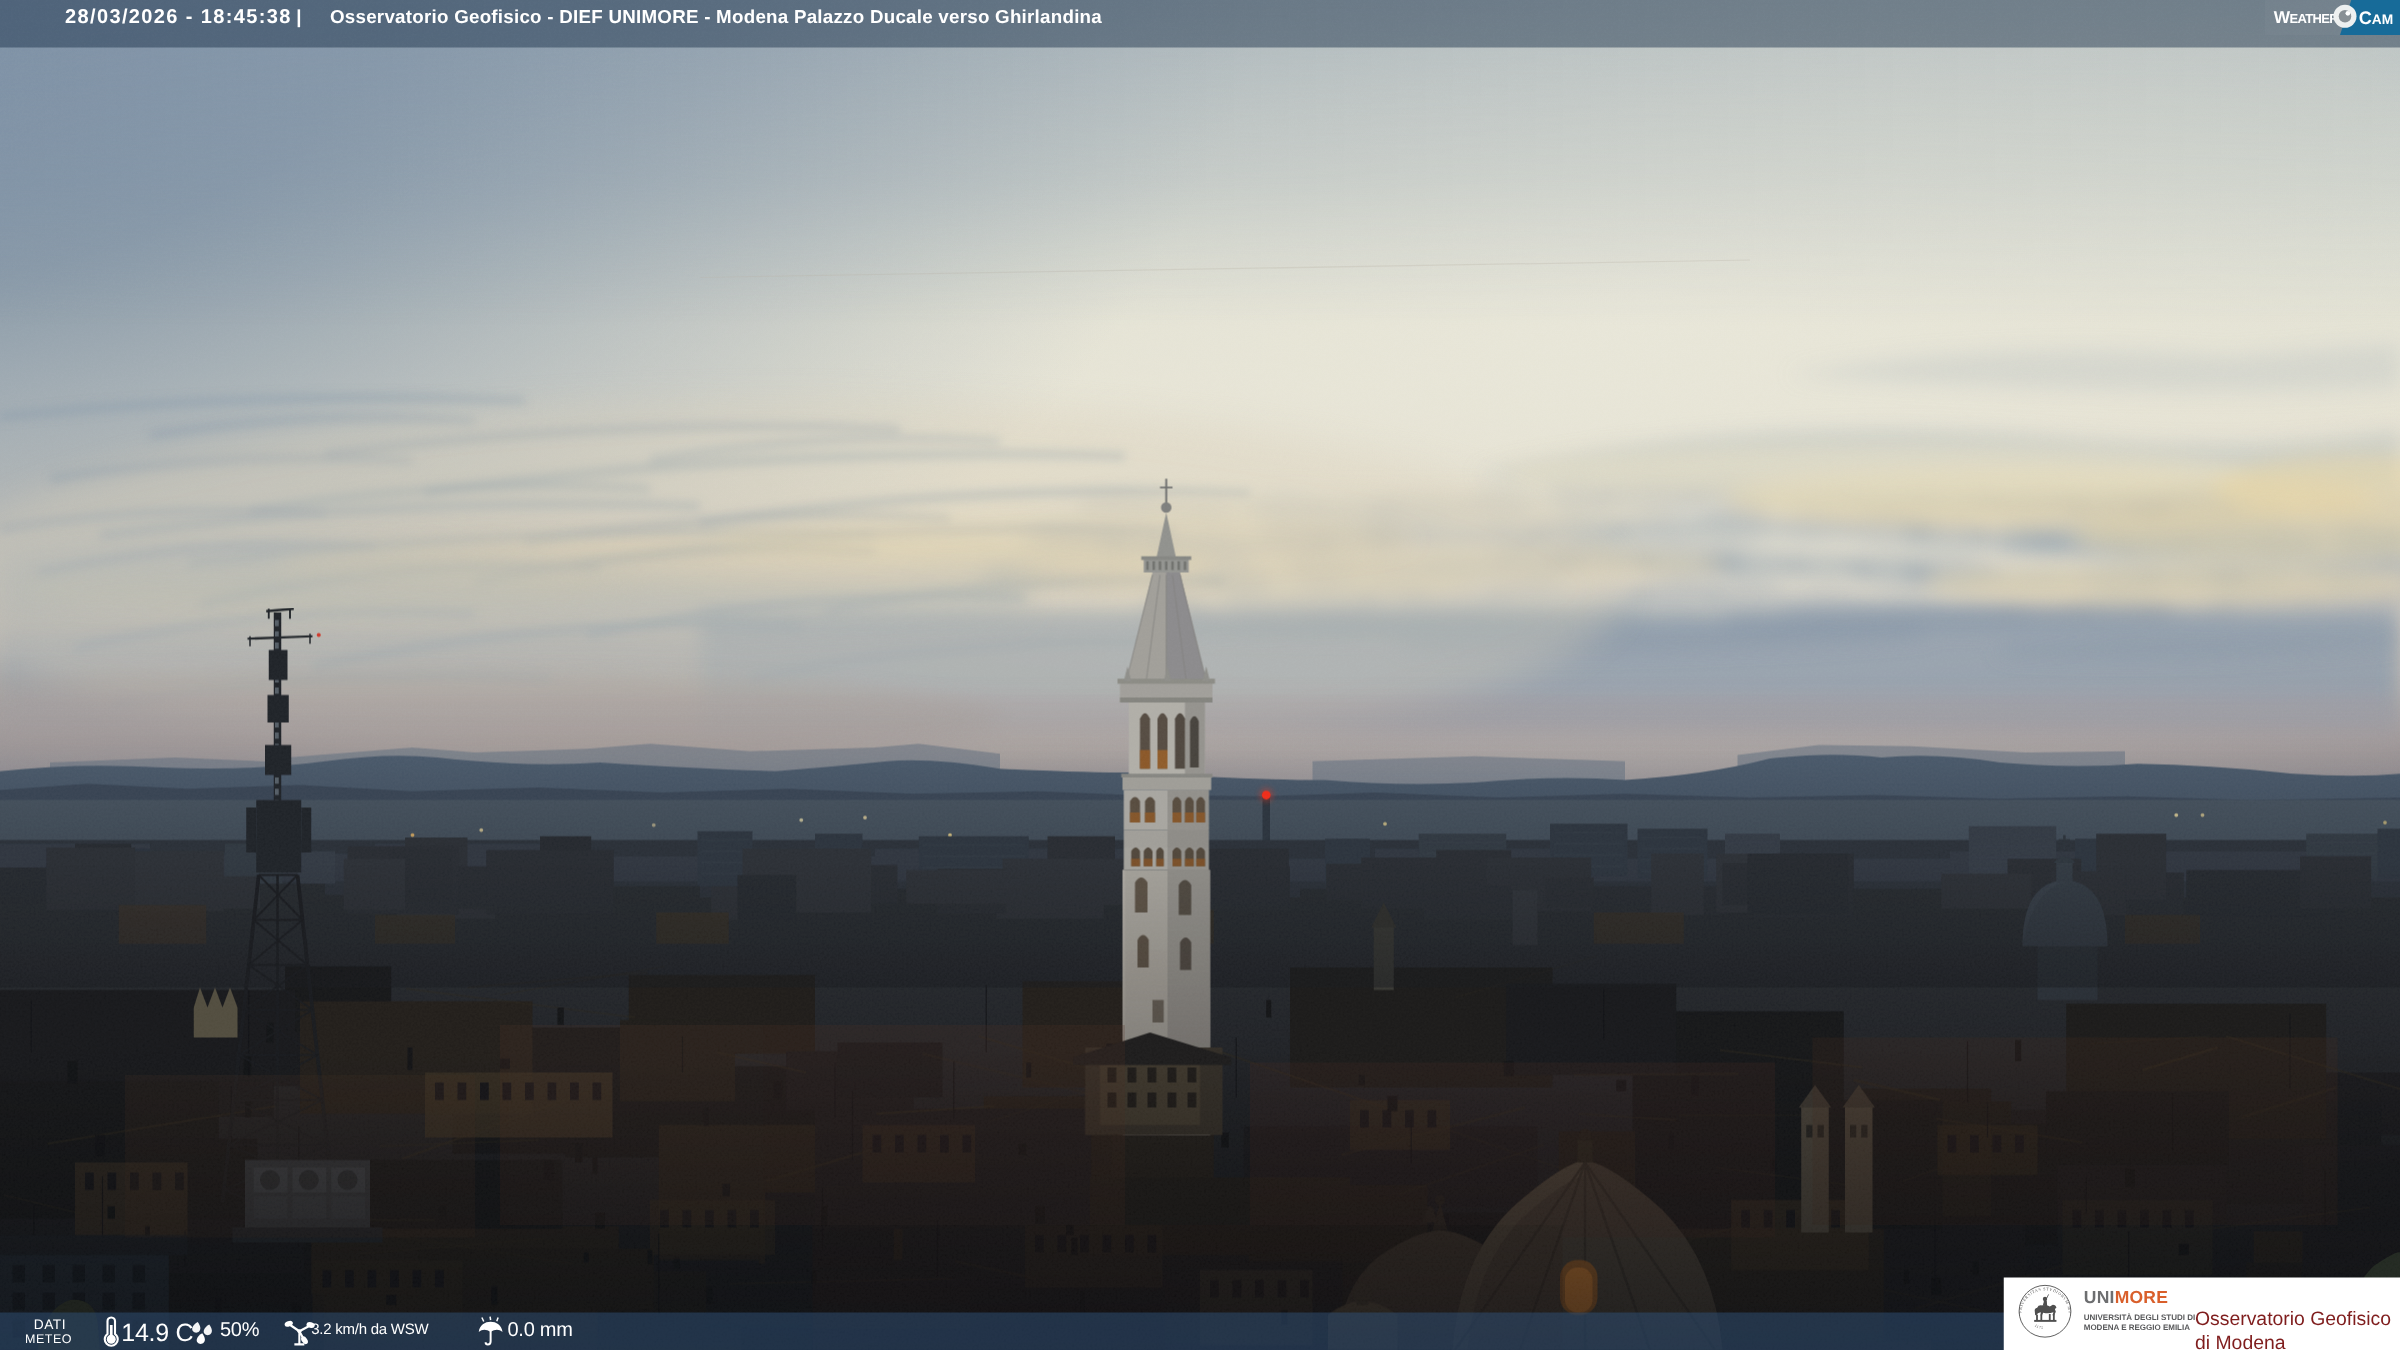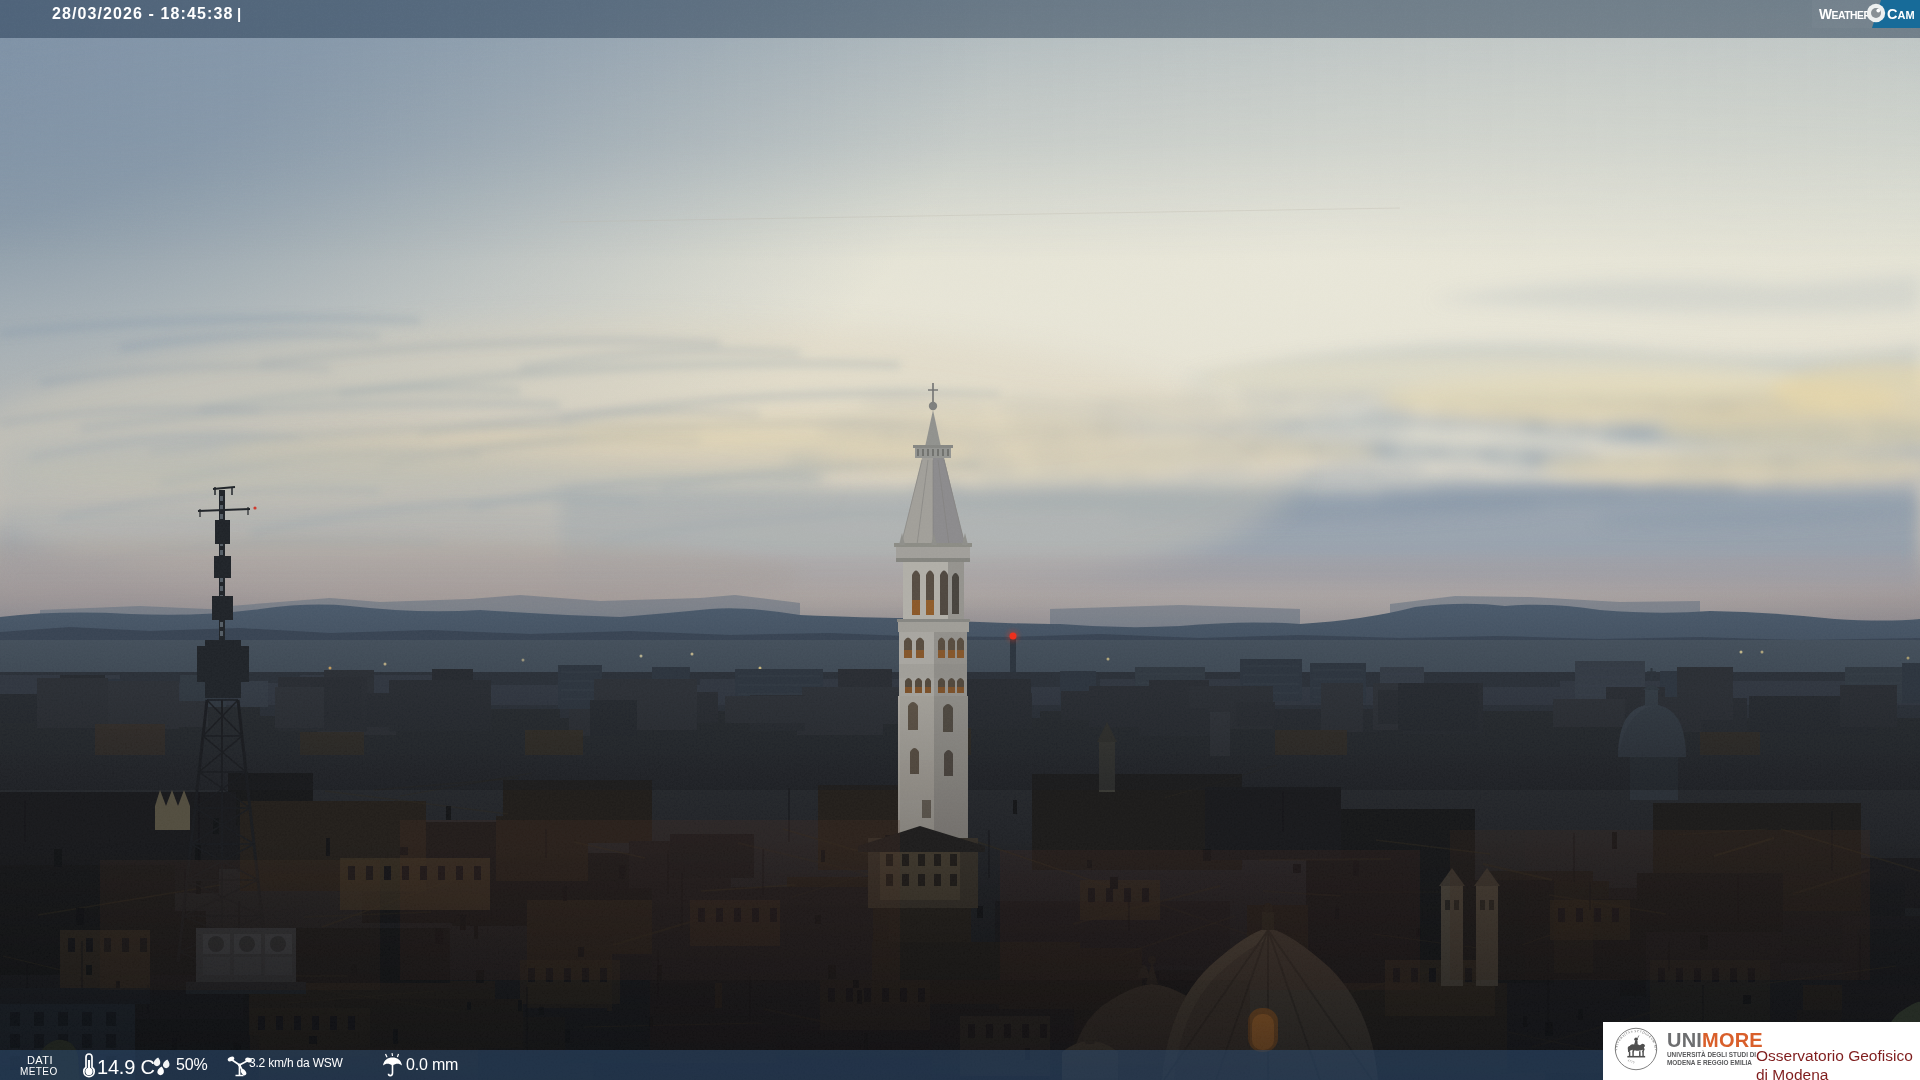--- a/index.html
+++ b/index.html
@@ -851,20 +851,21 @@
 <path d="M30 1080 Q36 1046 56 1040 Q74 1038 78 1056 L80 1080 Z" fill="#161a15"></path>
 <filter id="grain" x="0" y="0" width="100%" height="100%">
 <feTurbulence type="fractalNoise" baseFrequency="0.55" numOctaves="2" seed="7" stitchTiles="stitch"></feTurbulence>
 <feColorMatrix type="matrix" values="0 0 0 0 0.5  0 0 0 0 0.5  0 0 0 0 0.5  0.6 0.6 0.6 0 0"></feColorMatrix>
 </filter>
 <rect x="0" y="0" width="1920" height="1080" filter="url(#grain)" opacity="0.055"></rect>
 </svg>
 <div id="topbar">
   <span class="t" style="left:52px;font-size:16px;letter-spacing:1.1px;">28/03/2026 - 18:45:38</span>
   <span class="t" style="left:237px;">|</span>
+  <span class="t" style="left:264px;">Osservatorio Geofisico - DIEF UNIMORE - Modena Palazzo Ducale verso Ghirlandina</span>
 </div>
 <div id="wcam"><svg width="108" height="28" viewBox="0 0 108 28">
 <rect x="0" y="0" width="108" height="28" fill="#7c8a93" opacity="0.38"></rect>
 <path d="M69 0 L108 0 L108 28 L60 28 Z" fill="#176b99"></path>
 <text x="7" y="18.5" font-family="Liberation Sans, sans-serif" font-weight="bold" fill="#fff" font-size="13.8" letter-spacing="-0.5">W<tspan font-size="10.4">EATHER</tspan></text>
 <circle cx="64" cy="13" r="9.2" fill="#eef0f0"></circle>
 <circle cx="64" cy="13" r="5" fill="#899095"></circle>
 <circle cx="66.3" cy="10.6" r="1.9" fill="#fff"></circle>
 <text x="75" y="19" font-family="Liberation Sans, sans-serif" font-weight="bold" fill="#fff" font-size="14.5">C<tspan font-size="11">AM</tspan></text>
 </svg></div>
@@ -917,17 +918,17 @@
 <rect x="19.6" y="29.8" width="1.5" height="4.5"></rect>
 <rect x="23.2" y="29.8" width="1.5" height="4.5"></rect>
 <rect x="30.2" y="29.3" width="1.5" height="5"></rect>
 <rect x="33.6" y="29.3" width="1.5" height="5"></rect>
 <path d="M25.5 22.5 L26 18.5 L28.5 18.2 L28.8 22.8 Z"></path>
 <circle cx="27" cy="16.8" r="1.8"></circle>
 <line x1="30" y1="13" x2="25" y2="23" stroke="#4f4f4f" stroke-width="0.7"></line>
 <rect x="18" y="34.2" width="18.5" height="1.6"></rect>
 </g>
 </svg>
-<div style="position:absolute;left:64px;top:7px;font-size:20px;letter-spacing:0.2px;font-weight:bold;color:#6d6e70;">UNI<span style="color:#d95f2b;">MORE</span></div>
+<div style="position:absolute;left:64px;top:7px;font-size:14px;letter-spacing:0.2px;font-weight:bold;color:#6d6e70;">UNI<span style="color:#d95f2b;">MORE</span></div>
 <div style="position:absolute;left:64px;top:29px;font-size:6.4px;font-weight:bold;color:#58595b;line-height:7.8px;letter-spacing:0px;">UNIVERSITÀ DEGLI STUDI DI<br>MODENA E REGGIO EMILIA</div>
 <div style="position:absolute;left:153px;top:24px;font-size:15.5px;color:#7f1d1d;line-height:19px;white-space:nowrap;">Osservatorio Geofisico<br>di Modena</div>
     </div>
 </div>
 
 </body></html>

